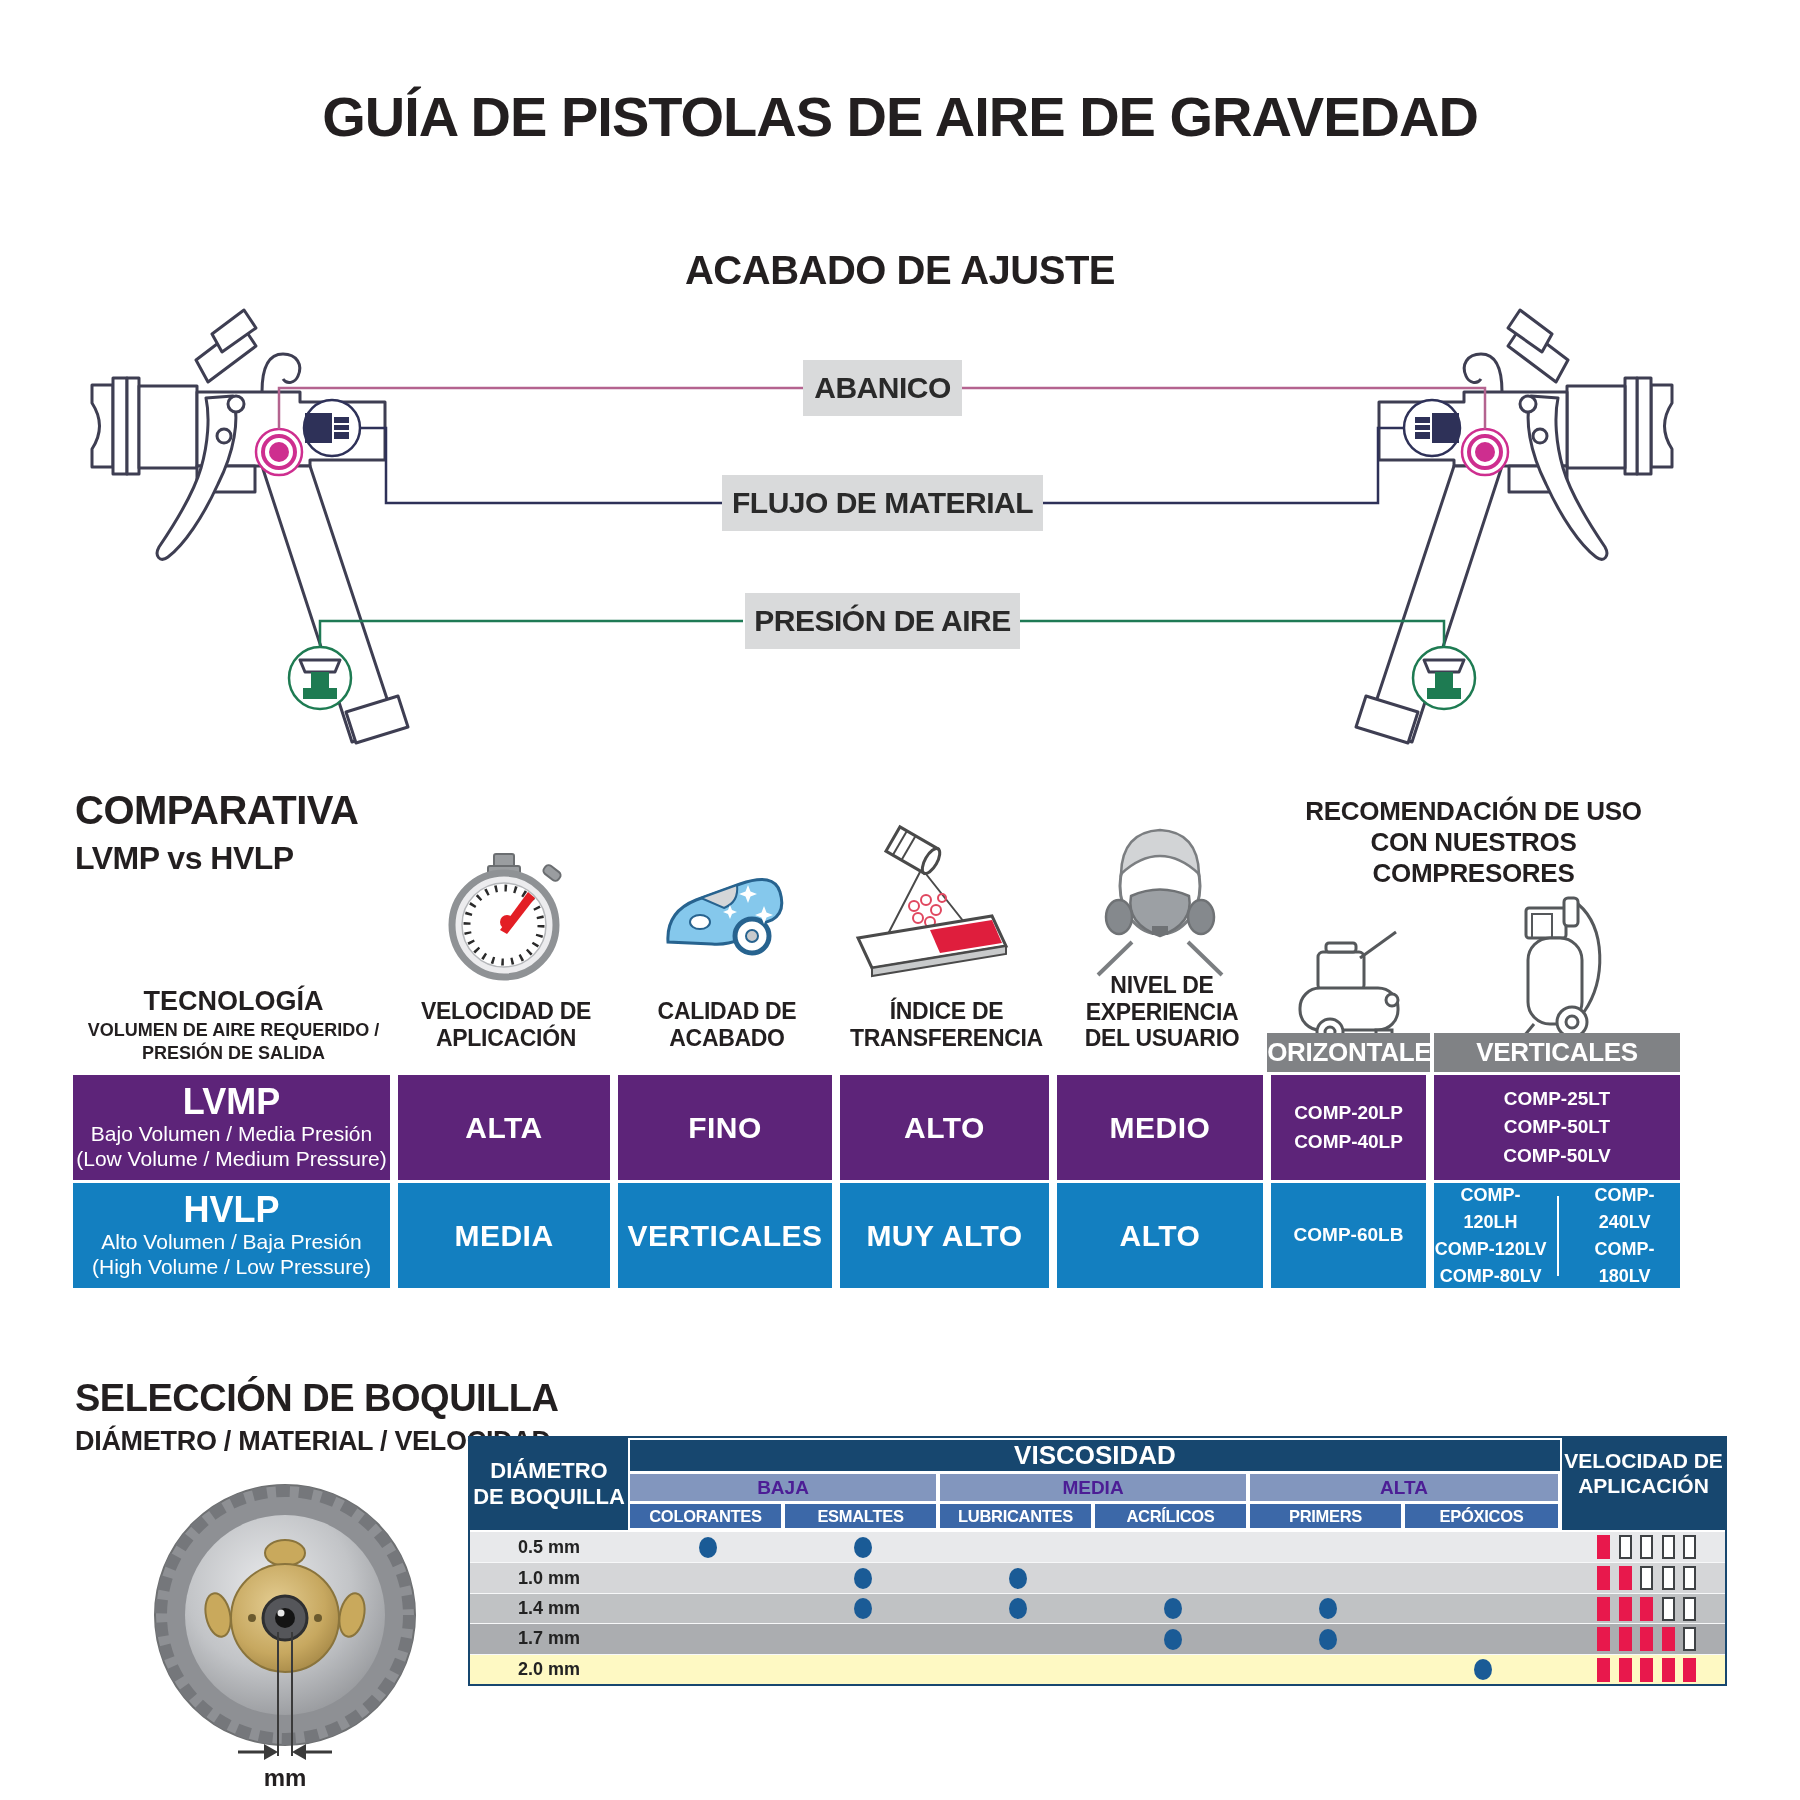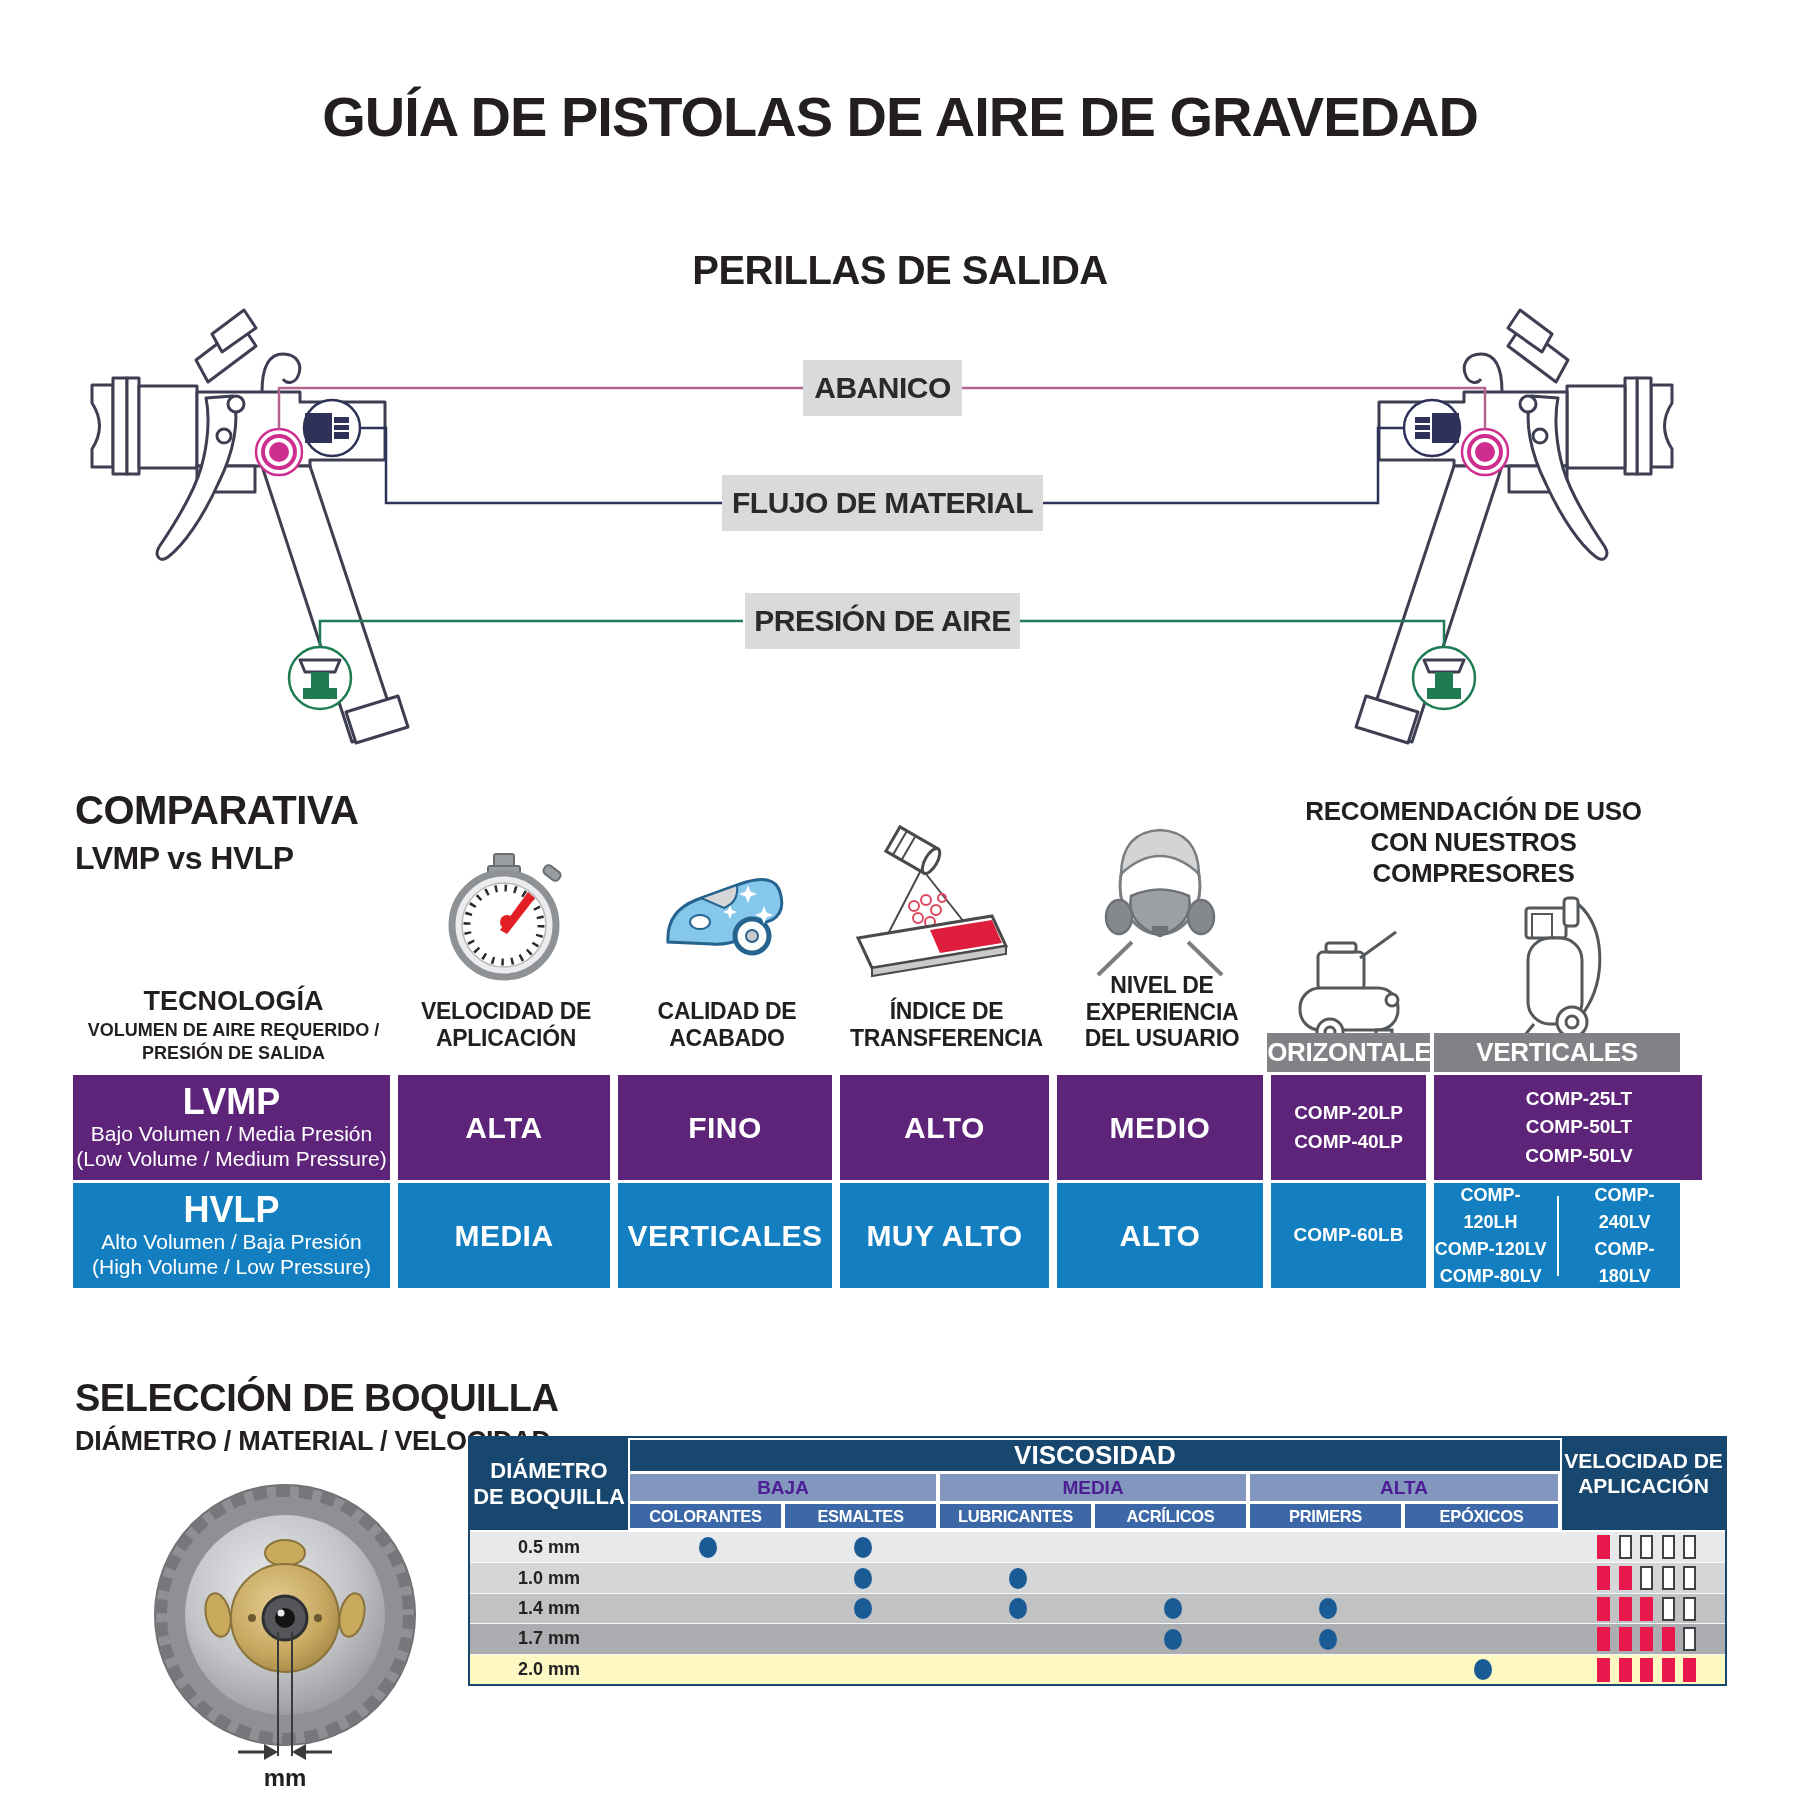--- a/index.html
+++ b/index.html
@@ -221,21 +221,21 @@
 
       <path d="M278,1632 L278,1756 M292,1632 L292,1756" stroke="#3a3a3a" stroke-width="2" fill="none"></path>
       <path d="M238,1752 L272,1752" stroke="#3a3a3a" stroke-width="3" fill="none"></path>
       <path d="M278,1752 L264,1744 L264,1760 Z" fill="#3a3a3a"></path>
       <path d="M332,1752 L298,1752" stroke="#3a3a3a" stroke-width="3" fill="none"></path>
       <path d="M292,1752 L306,1744 L306,1760 Z" fill="#3a3a3a"></path>
     </g>
   </svg>
 
   <div class="abs main-title">GUÍA DE PISTOLAS DE AIRE DE GRAVEDAD</div>
-  <div class="abs knobs-title">PERILLAS DE SALIDA</div>
+  <div class="abs knobs-title">ACABADO DE AJUSTE</div>
 
   <div class="abs gun-label" style="left:803px;top:360px;width:159px;height:56px;">ABANICO</div>
   <div class="abs gun-label" style="left:722px;top:475px;width:321px;height:56px;">FLUJO DE MATERIAL</div>
   <div class="abs gun-label" style="left:745px;top:593px;width:275px;height:56px;">PRESIÓN DE AIRE</div>
 
   <div class="abs comp-heading">COMPARATIVA</div>
   <div class="abs comp-subheading">LVMP vs HVLP</div>
 
   <div class="abs tech-title">TECNOLOGÍA</div>
   <div class="abs tech-sub">VOLUMEN DE AIRE REQUERIDO /
@@ -270,21 +270,21 @@
   <div class="cell row-lvmp" style="left:840px;top:1075px;width:209px;height:105px;">
       <div class="val">ALTO</div>
     </div>
   <div class="cell row-lvmp" style="left:1057px;top:1075px;width:206px;height:105px;">
       <div class="val">MEDIO</div>
     </div>
   <div class="cell row-lvmp" style="left:1271px;top:1075px;width:155px;height:105px;">
       <div class="models">COMP-20LP
 COMP-40LP</div>
     </div>
-  <div class="cell row-lvmp" style="left:1434px;top:1075px;width:246px;height:105px;padding-left:22px;">
+  <div class="cell row-lvmp" style="left:1434px;top:1075px;width:246px;height:105px;">
       <div class="models">COMP-25LT
 COMP-50LT
 COMP-50LV</div>
     </div>
 
   <div class="cell row-hvlp" style="left:73px;top:1183px;width:317px;height:105px;">
     <div class="nm">HVLP</div>
     <div class="sb">Alto Volumen / Baja Presión</div>
     <div class="sb">(High Volume / Low Pressure)</div>
   </div>

